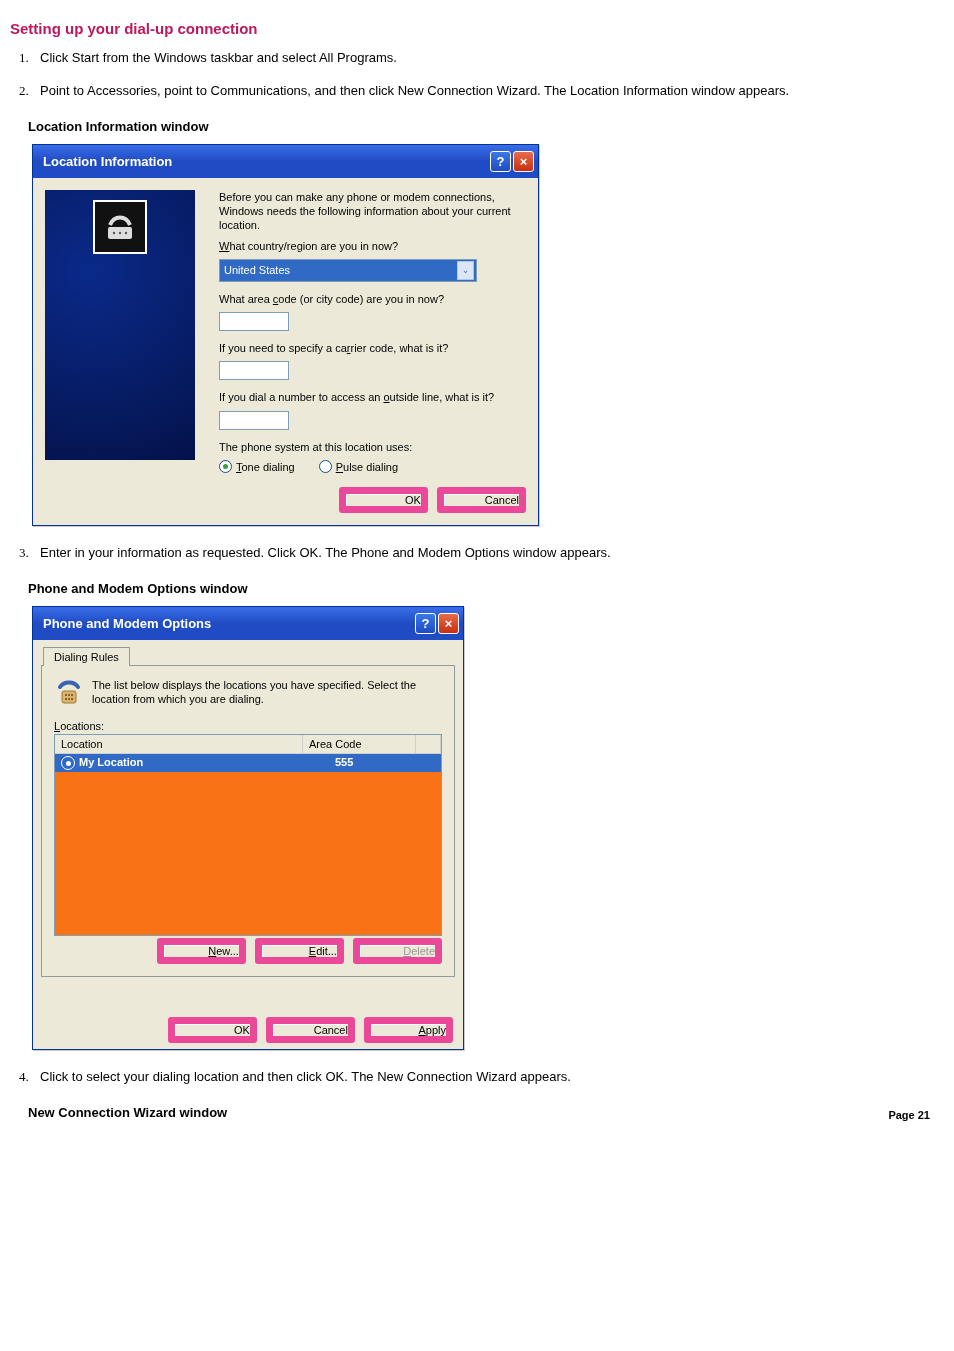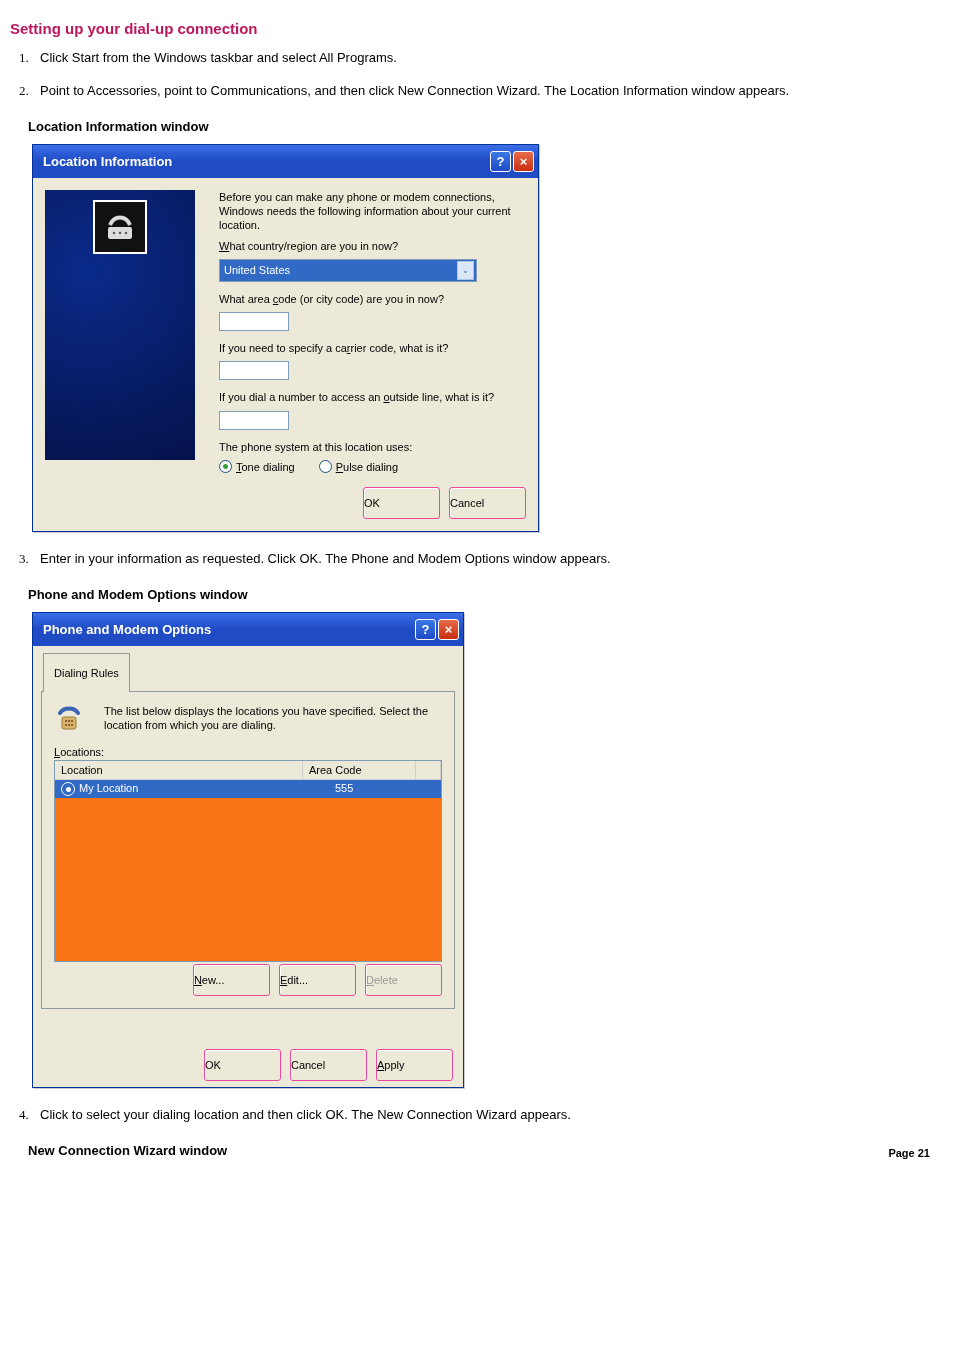--- a/index.html
+++ b/index.html
@@ -64,27 +64,27 @@
     border-radius: 3px;
     display:flex; align-items:center; justify-content:center;
     font-weight:bold; font-size:13px;
     box-sizing:border-box;
   }
   .xp-tbtn.help { background: linear-gradient(to bottom,#3a78e7,#1f4bc4); color:#fff; }
   .xp-tbtn.close { background: linear-gradient(to bottom,#e76b4a,#c82f10); color:#fff; }
   .xp-body { background:#ece9d8; padding:12px; }
   .xp-btn {
     background:#ece9d8;
-    border:1px solid #ec4899;
+    border:7px solid #ec4899;
     border-radius:3px;
-    padding:9px 0;
+    padding:0 0;
     min-width:75px;
     font-family: Tahoma, Arial, sans-serif;
     font-size:11px;
-    text-align:left;
+    text-align:right;
     box-shadow: inset 1px 1px 0 #fff;
     display:inline-block;
   }
   .xp-btn.disabled { color:#999; }
   .xp-input {
     border:1px solid #7f9db9;
     height:19px;
     background:#fff;
     font-size:11px;
     padding:0 3px;
@@ -129,41 +129,41 @@
   .w1 .form { flex:1; }
   .w1 .form p { margin:0 0 6px 0; line-height:1.3; }
   .w1 .footer { text-align:right; padding-top:14px; }
   .w1 .footer .xp-btn{ margin-left:6px; }
 
   
   .w2 { width:430px; }
   .w2 .tab {
     display:inline-block; background:#ece9d8;
     border:1px solid #919b9c; border-bottom:none;
-    padding:13px 10px; font-size:11px; position:relative; top:1px; left:4px;
+    padding:3px 10px; font-size:11px; position:relative; top:1px; left:4px;
   }
   .w2 .tabpane {
     border:1px solid #919b9c; background:#ece9d8;
     padding:12px; margin:0 2px;
   }
-  .w2 .desc-row{display:flex;gap:20px;align-items:flex-start;margin-bottom:10px;}
+  .w2 .desc-row{display:flex;gap:8px;align-items:flex-start;margin-bottom:10px;}
   .phone-ico{width:32px;height:32px;display:flex;align-items:center;justify-content:center;}
   .w2 .listbox{
     border:1px solid #7f9db9;background:#f97316;height:200px;
     font-size:11px;
   }
   .w2 .listhdr{display:flex;background:#ece9d8;border-bottom:1px solid #cfcfcf;}
   .w2 .listhdr div{padding:3px 6px;border-right:1px solid #cfcfcf;}
   .w2 .col-loc{flex:1;}
   .w2 .col-ac{width:100px;}
   .w2 .col-sp{width:12px;border-right:none;}
   .w2 .listrow{display:flex;}
   .w2 .listrow .col-loc{flex:1;padding:2px 6px;}
   .w2 .listrow .col-ac{width:100px;padding:2px 6px;}
-  .w2 .listrow.sel{background:#316ac5;color:#fff;font-weight:normal;}
+  .w2 .listrow.sel{background:#316ac5;color:#fff;font-weight:bold;}
   .bullet-ico{display:inline-flex;width:12px;height:12px;border:1px solid #2a60c8;border-radius:50%;align-items:center;justify-content:center;margin-right:4px;vertical-align:middle;}
   .bullet-ico::after{content:"";width:5px;height:5px;border-radius:50%;background:#2a60c8;}
   .sel .bullet-ico{border-color:#fff;}
   .sel .bullet-ico::after{background:#fff;}
   .w2 .row-btns{text-align:right;margin-top:2px;}
   .w2 .row-btns .xp-btn{margin-left:6px;}
   .w2 .dlg-btns{text-align:right;margin-top:40px;padding:0 4px 4px 0;}
   .w2 .dlg-btns .xp-btn{margin-left:6px;}
 
   .page-num{

